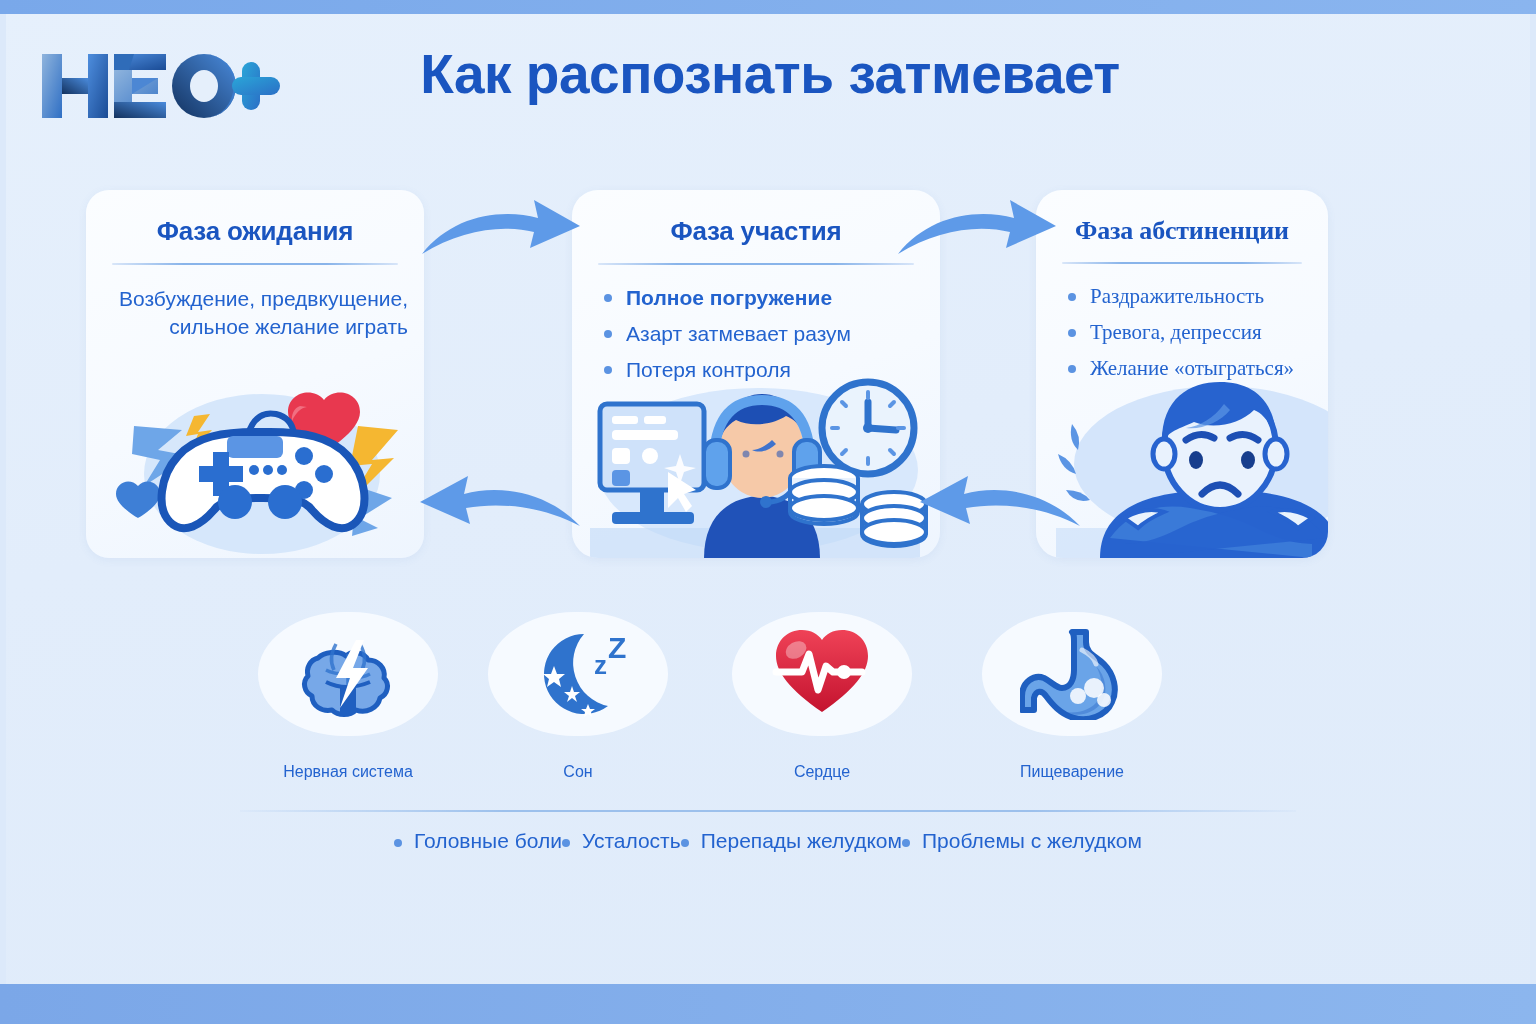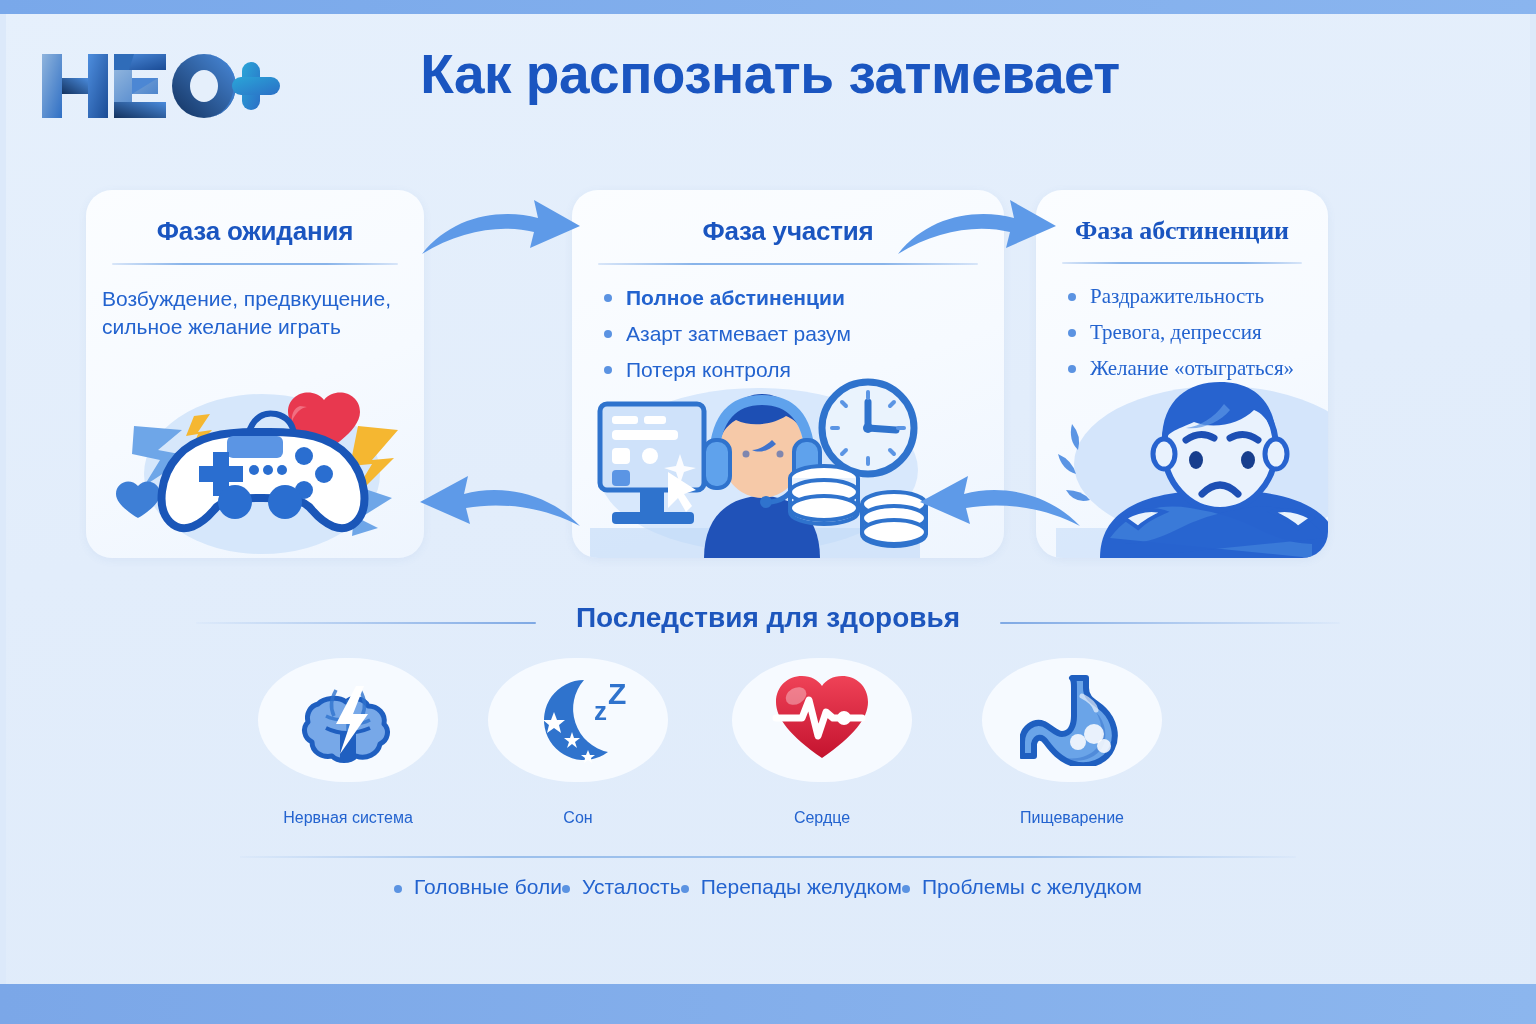--- a/index.html
+++ b/index.html
@@ -35,34 +35,34 @@
 
   
   .cards{position:absolute;left:0;top:190px;width:1536px;height:370px;}
   .card{
     position:absolute;top:0;height:368px;
     background:linear-gradient(160deg,#fbfdff 0%,#f6faff 55%,#eef5fe 100%);
     border-radius:26px;
     box-shadow:0 2px 10px rgba(70,120,190,.07);
     overflow:hidden;
   }
-  .card-1{left:86px;width:338px;}
-  .card-2{left:572px;width:432px;}
+  .card-1{left:86px;width:338px;border-radius:23px;}
+  .card-2{left:572px;width:368px;}
   .card-3{left:1036px;width:292px;font-family:Liberation Serif, serif;}
 
   .card-title{
     text-align:center;font-size:26px;font-weight:bold;color:#1a55c0;
     margin-top:26px;letter-spacing:-.2px;
   }
   .card-rule{
     height:2px;margin:16px 26px 0 26px;border-radius:2px;
     background:linear-gradient(90deg,rgba(120,165,230,.25),#89b4ea 25%,#89b4ea 75%,rgba(120,165,230,.25));
   }
   .card-desc{
-    text-align:left;font-size:21px;color:#2363cf;line-height:1.35;
+    text-align:right;font-size:21px;color:#2363cf;line-height:1.35;
     margin:20px 16px 0 16px;
   }
   .card-list{margin:18px 0 0 30px;padding:0;list-style:none;}
   .card-list li{
     font-size:21px;color:#2363cf;line-height:1.42;margin-bottom:6px;
     position:relative;padding-left:24px;
   }
   .card-list li.bold{font-weight:bold;}
   .card-list li::before{
     content:"";position:absolute;left:2px;top:11px;
@@ -213,21 +213,21 @@
           <circle cx="149" cy="124" r="17" fill="#2a6ed0"></circle>
           <circle cx="199" cy="124" r="17" fill="#2a6ed0"></circle>
         </svg>
       </div>
     </div>
 
     <div class="card card-2">
       <div class="card-title">Фаза участия</div>
       <div class="card-rule"></div>
       <ul class="card-list">
-        <li class="bold">Полное абстиненции</li>
+        <li class="bold">Полное погружение</li>
         <li>Азарт затмевает разум</li>
         <li>Потеря контроля</li>
       </ul>
       <div class="card-art">
         <svg viewBox="0 0 362 180" width="362" height="180">
           <ellipse cx="186" cy="92" rx="160" ry="82" fill="#d8e8fc"></ellipse>
           <rect x="18" y="150" width="330" height="30" fill="#bfd8f6" opacity=".6"></rect>
 
           <rect x="28" y="26" width="104" height="86" rx="7" fill="#cfe2fa" stroke="#2f73cd" stroke-width="5"></rect>
           <rect x="40" y="38" width="26" height="8" rx="3" fill="#ffffff"></rect>
@@ -356,25 +356,20 @@
     </svg>
   </div>
   <div class="arrow arrow-b2">
     <svg width="178" height="62" viewBox="0 0 178 62">
       <path d="M172 52 C140 18 92 10 56 20 L60 2 L12 28 L62 50 L58 34 C92 28 134 32 172 52z" fill="#5e9ae8"></path>
     </svg>
   </div>
 
   <div class="cons">
 
-    <div class="cons-head">
-      <div class="cons-line l"></div>
-      <div class="cons-title">Последствия для здоровья</div>
-      <div class="cons-line r"></div>
-    </div>
 
     <div class="icons-row">
 
       <div class="icon-cell" style="left:248px">
         <div class="icon-blob">
           <span>
             <svg width="104" height="96" viewBox="0 0 104 96">
               <path d="M22 34 c-8 2 -12 10 -10 18 c-6 6 -4 16 4 20 c0 10 10 16 20 14 c6 6 18 6 24 0 c10 4 22-2 24-12 c8-4 10-14 4-20 c2-10 -6-18 -16-18 c-4-8 -16-10 -22-4 c-8-6 -22-4 -28 2z" fill="#77a8e8" stroke="#1f5fc0" stroke-width="5" stroke-linejoin="round"></path>
               <path d="M40 20 q-8 14 -2 26 M64 20 q8 14 2 26 M30 46 q12 6 22 2 M74 50 q-12 6 -22 2 M52 30 v42" stroke="#2f73cd" stroke-width="3.5" fill="none" opacity=".8"></path>
               <path d="M44 88 h16 v-26 h-16z" fill="#1f5fc0"></path>

